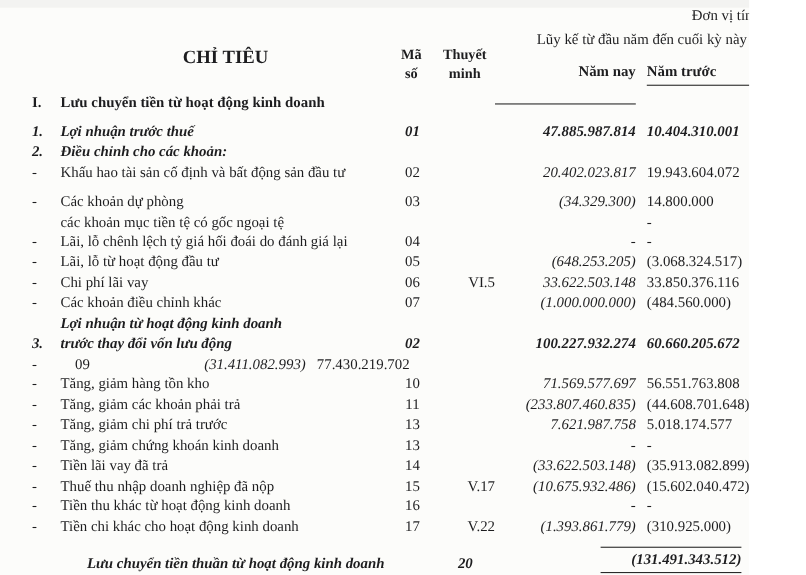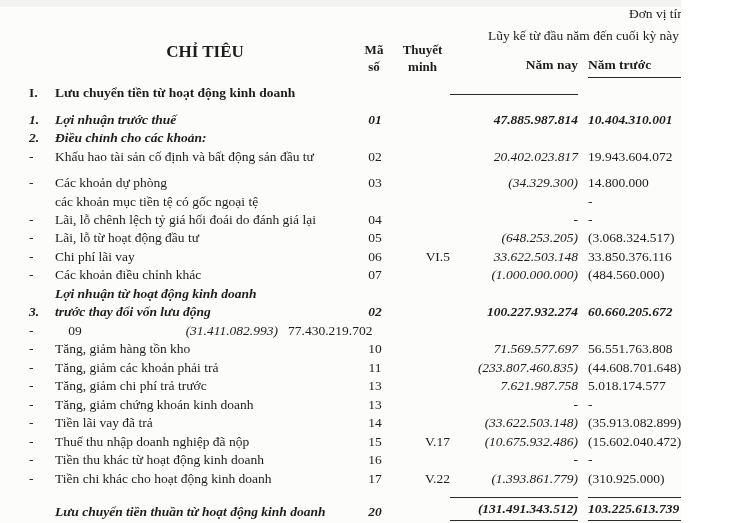--- a/index.html
+++ b/index.html
@@ -47,21 +47,21 @@
   .body{position:absolute;top:84px;left:0;width:733px;}
   .row{
     display:flex;align-items:flex-end;
     padding-left:29px;
     min-height:18.5px;line-height:18.4px;
     font-size:13.5px;
   }
   .row.gap-after{margin-bottom:8px;}
   .row.section{font-weight:bold;}
   .row.emphasis{font-weight:bold;font-style:italic;}
-  .row.total{font-weight:bold;font-style:italic;margin-top:9px;}
+  .row.total{font-weight:bold;font-style:italic;margin-top:9px;gap:24px;}
   .c-marker{width:26px;flex:none;}
   .c-label{width:300px;flex:none;}
   .c-code{width:40px;flex:none;text-align:center;}
   .c-note{width:55px;flex:none;text-align:right;font-style:normal;font-weight:normal;}
   .row.total .c-note{visibility:hidden;}
   .c-nay{width:128px;flex:none;text-align:right;font-style:italic;}
   .c-truoc{width:127px;flex:none;margin-left:10px;}
   .row.total .c-nay,.row.total .c-truoc{
     border-top:1.4px solid #2a2a2a;border-bottom:1.4px solid #2a2a2a;
     padding-top:2px;padding-bottom:3px;line-height:17px;

